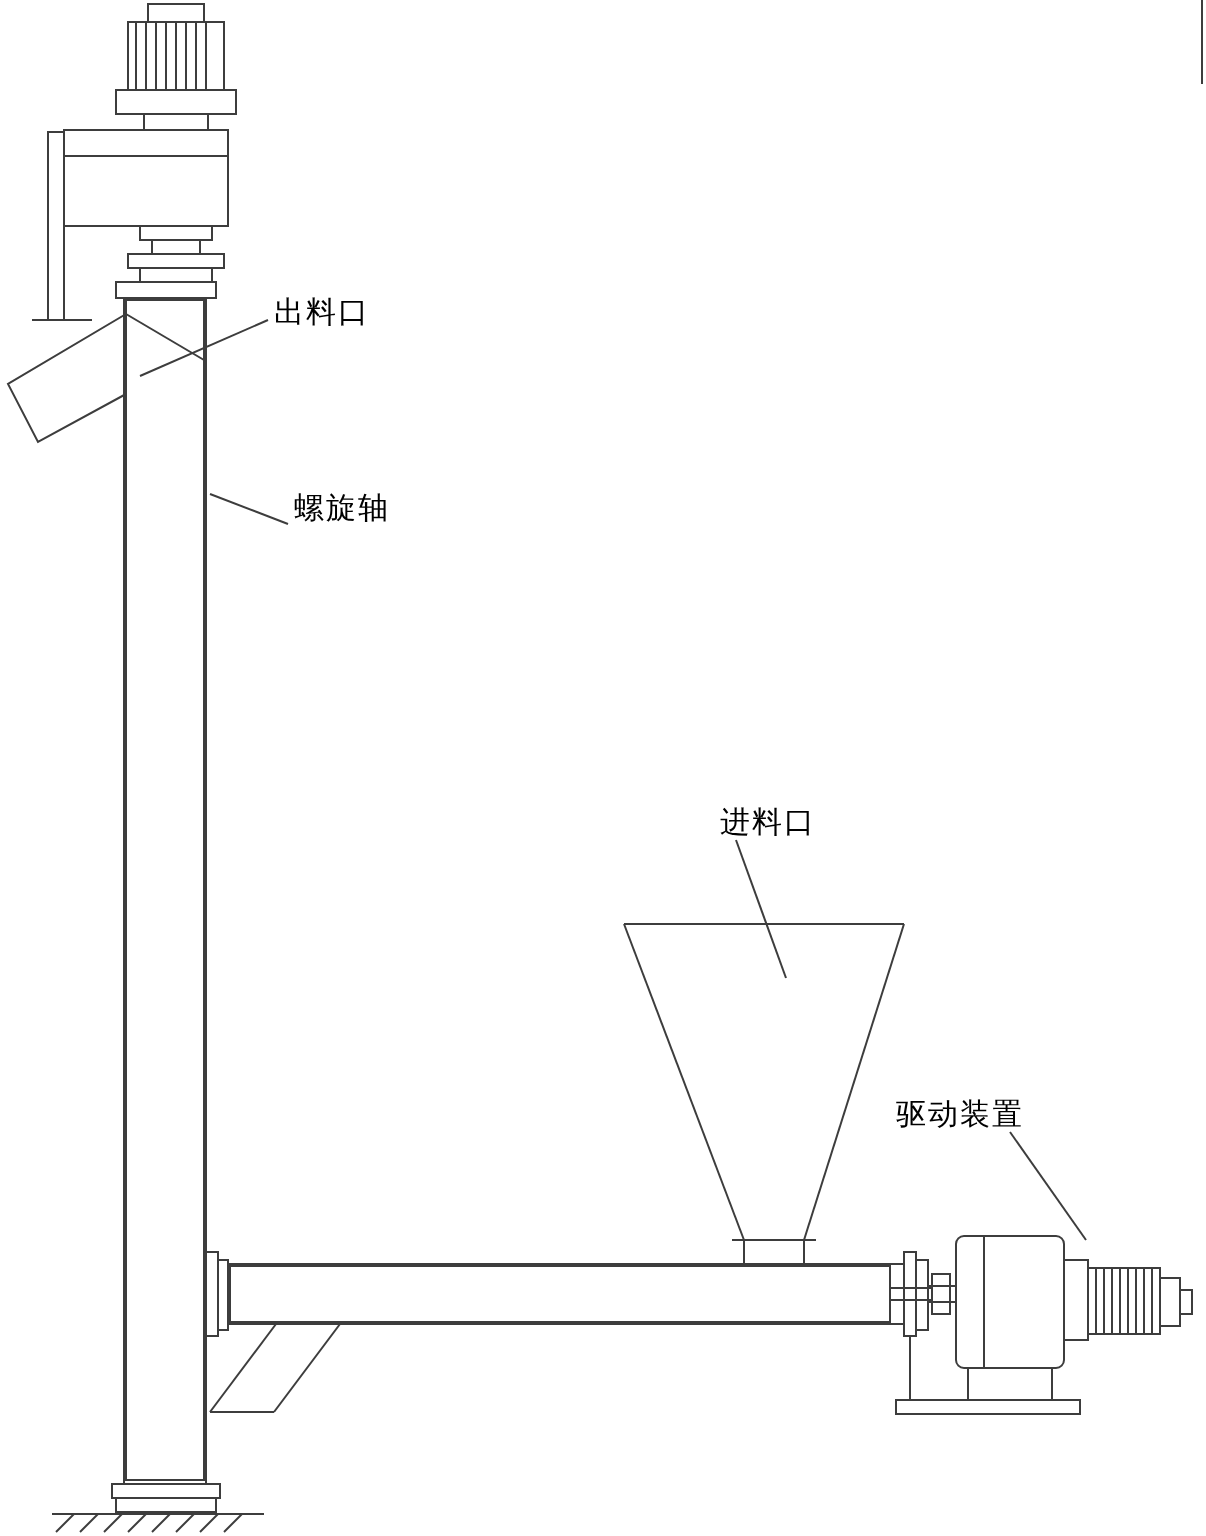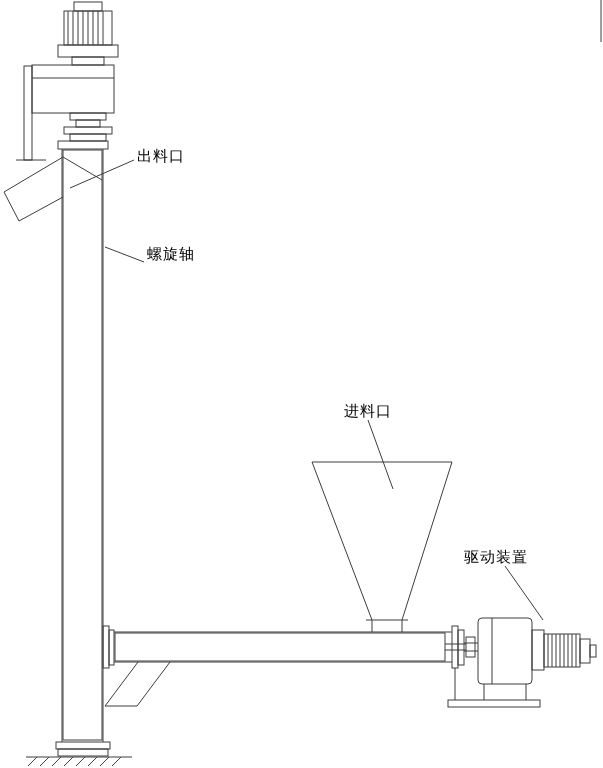--- a/index.html
+++ b/index.html
@@ -143,16 +143,16 @@
       <line x1="144" y1="262" x2="105" y2="247"></line>
       <line x1="368" y1="420" x2="393" y2="489"></line>
       <line x1="505" y1="566" x2="543" y2="620"></line>
     </g>
   </svg>
 
   <div class="lbl" style="left:137px;top:147px">出料口</div>
 
   <div class="lbl" style="left:147px;top:245px">螺旋轴</div>
 
-  <div class="lbl" style="left:344px;top:402px">进料口</div>
+  <div class="lbl" style="left:360px;top:402px">进料口</div>
 
-  <div class="lbl" style="left:464px;top:548px">驱动装置</div>
+  <div class="lbl" style="left:448px;top:548px">驱动装置</div>
 </div>
 
 </body></html>

